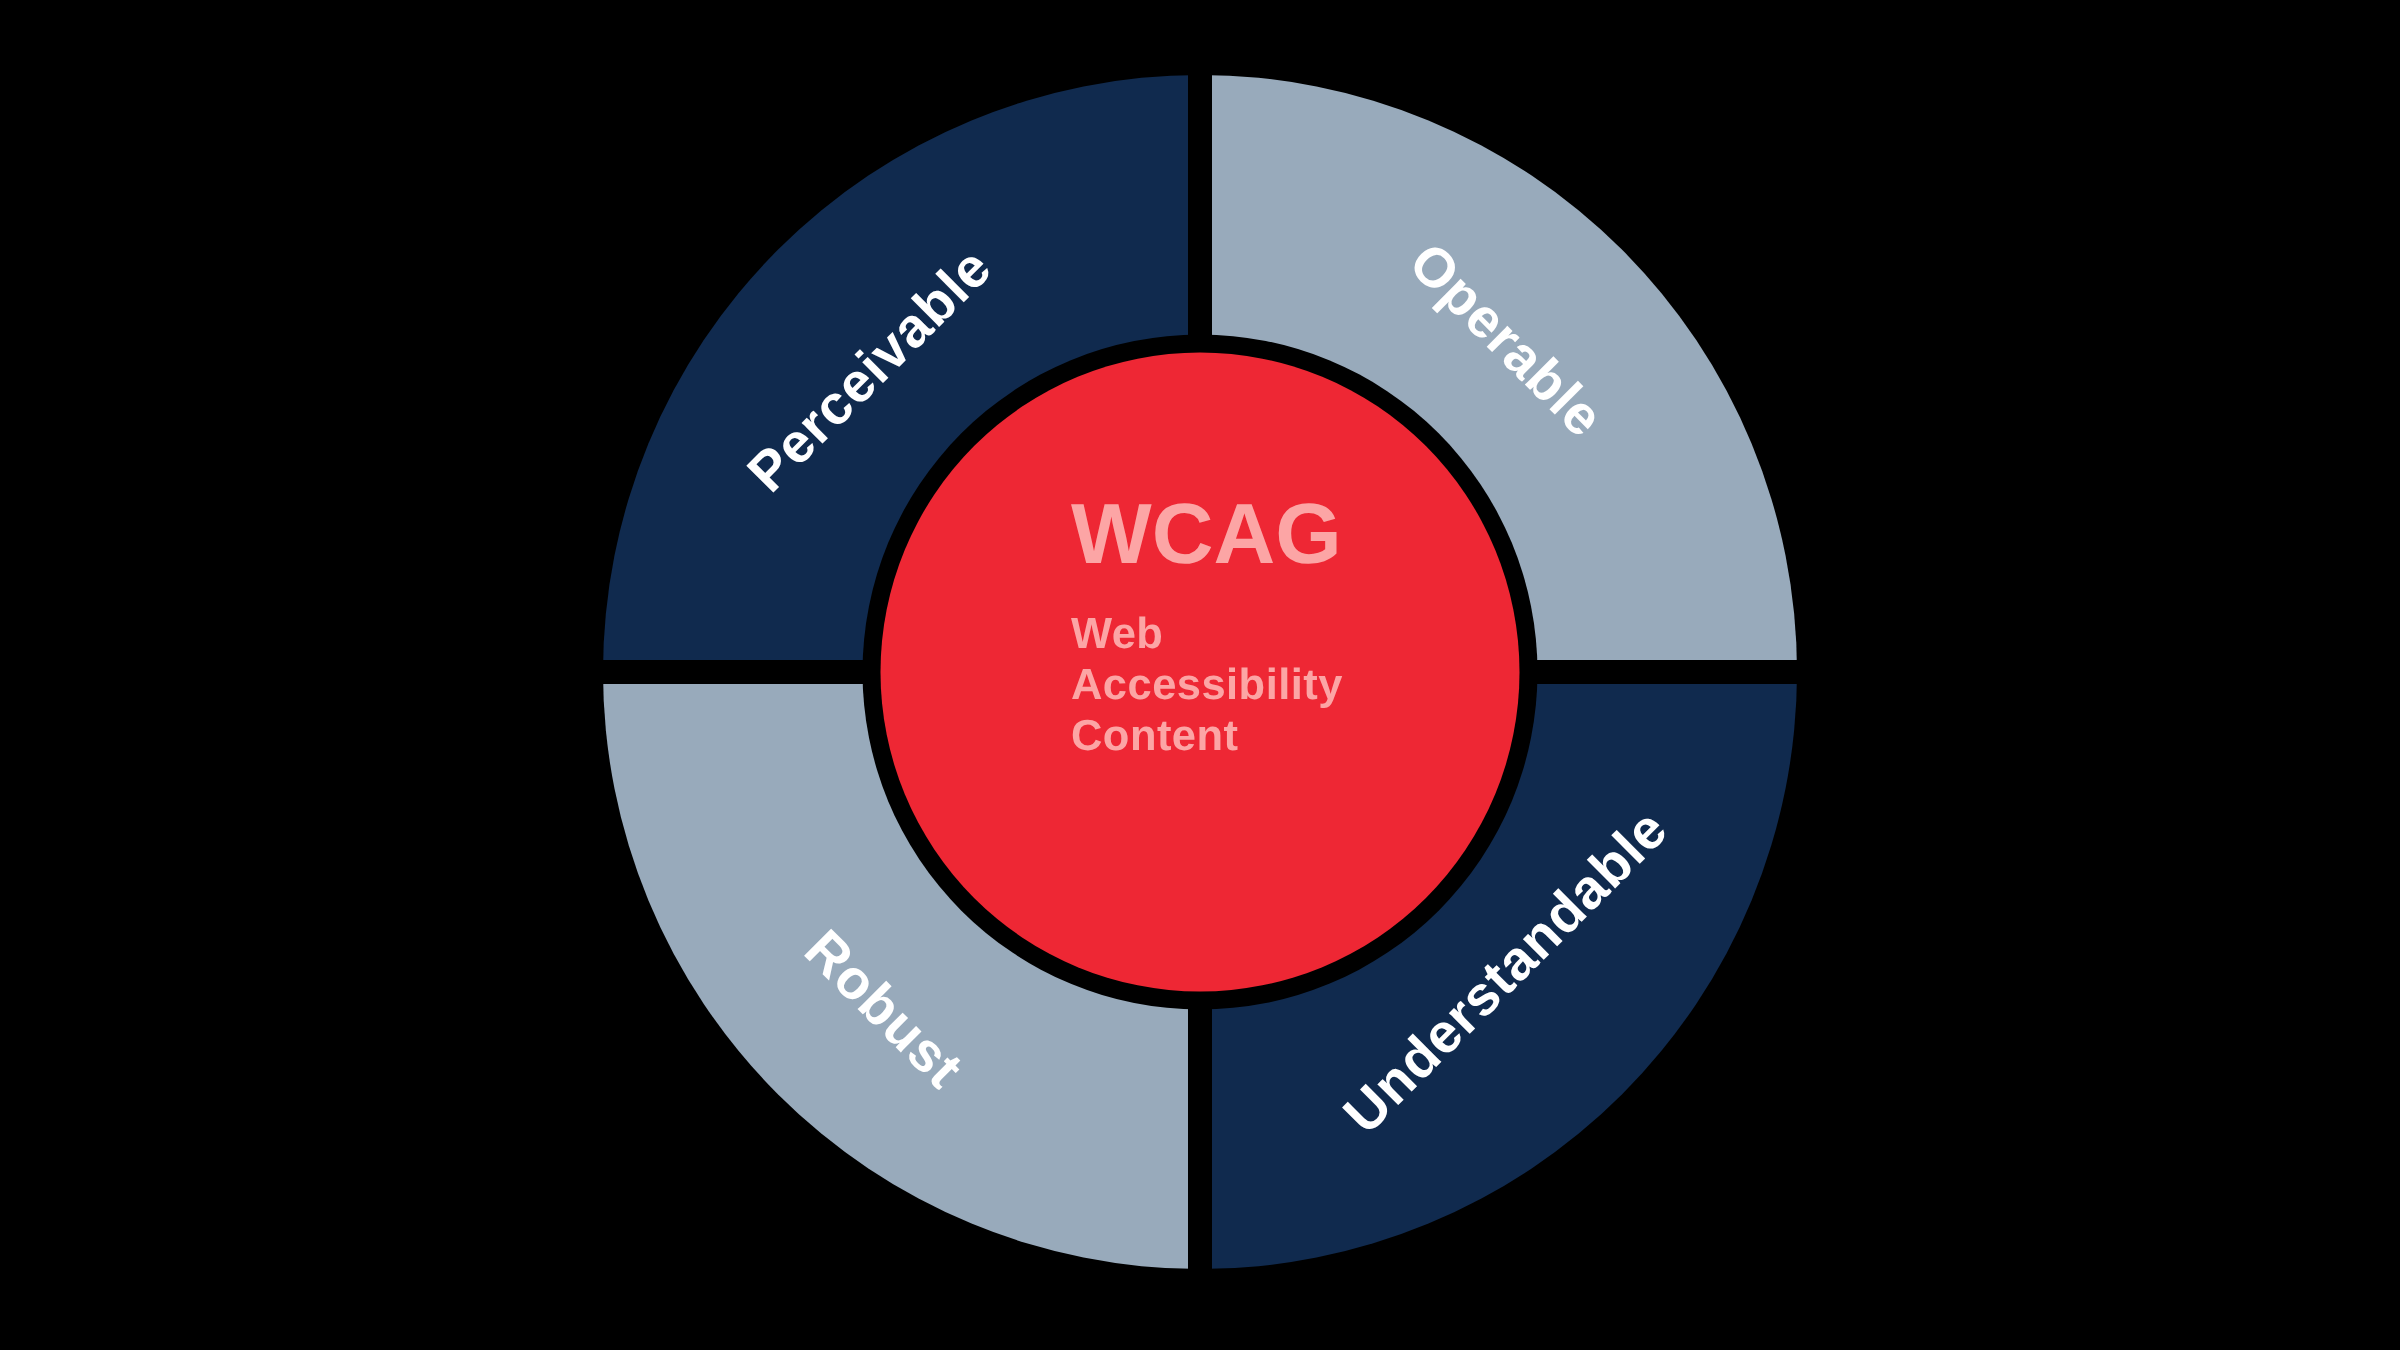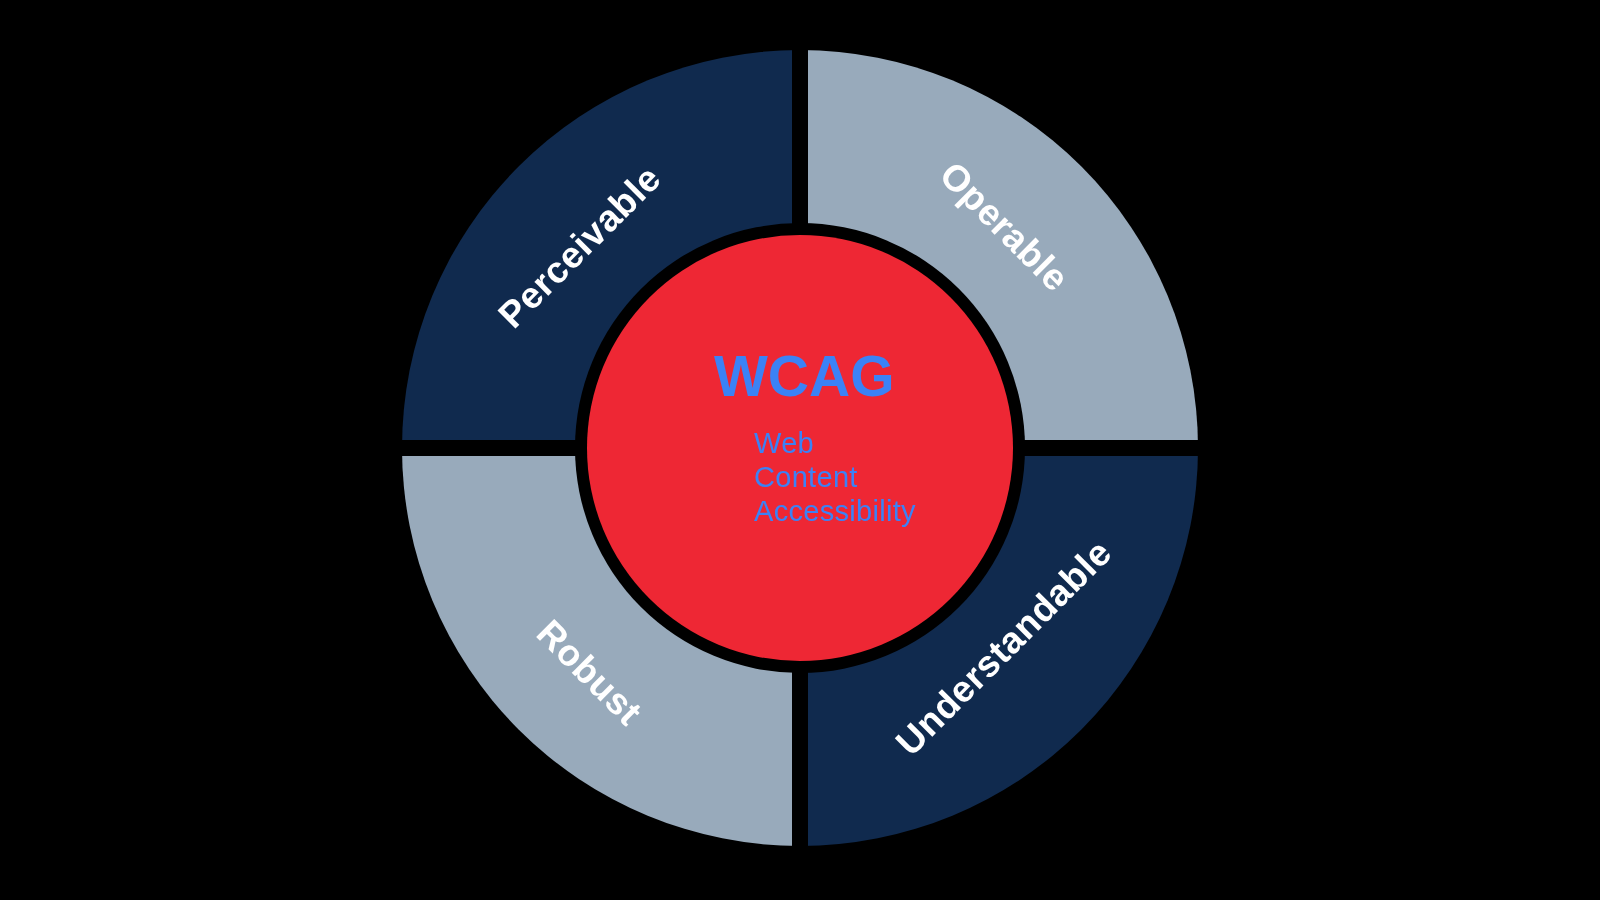--- a/index.html
+++ b/index.html
@@ -31,37 +31,36 @@
     white-space: nowrap;
     user-select: none;
   }
   .ql-perceivable    { left: 580px;  top: 247px; transform: translate(-50%,-50%) rotate(-45deg); }
   .ql-operable       { left: 1004px; top: 227px; transform: translate(-50%,-50%) rotate(45deg); }
   .ql-understandable { left: 1004px; top: 648px; transform: translate(-50%,-50%) rotate(-45deg); }
   .ql-robust         { left: 589px;  top: 673px; transform: translate(-50%,-50%) rotate(45deg); }
   .center-text {
     position: absolute;
     left: 714px;
-    top: 348px;
-    color: #3b82f6;
+    top: 328px;
+    color: #fca5a5;
   }
   .center-title {
     font-size: 57px;
     font-weight: bold;
     line-height: 1;
     letter-spacing: 0px;
     white-space: nowrap;
   }
   .center-sub {
     margin-top: 21px;
     font-size: 29px;
-    font-weight: normal;
+    font-weight: bold;
     line-height: 34px;
     letter-spacing: 0.3px;
-    margin-left: 40px;
   }
 </style>
 </head>
 <body>
 
 <div class="stage">
 
   <svg width="1600" height="900" viewBox="0 0 1600 900">
 
     <path d="M 800 448 L 402 448 A 398 398 0 0 1 800 50 Z" fill="#102a4e"></path>
@@ -79,18 +78,18 @@
 
   <div class="quadrant-label ql-perceivable">Perceivable</div>
   <div class="quadrant-label ql-operable">Operable</div>
   <div class="quadrant-label ql-understandable">Understandable</div>
   <div class="quadrant-label ql-robust">Robust</div>
 
   <div class="center-text">
     <div class="center-title">WCAG</div>
     <div class="center-sub">
       <div>Web</div>
+      <div>Accessibility</div>
       <div>Content</div>
-      <div>Accessibility</div>
     </div>
   </div>
 
 </div>
 
 </body></html>

